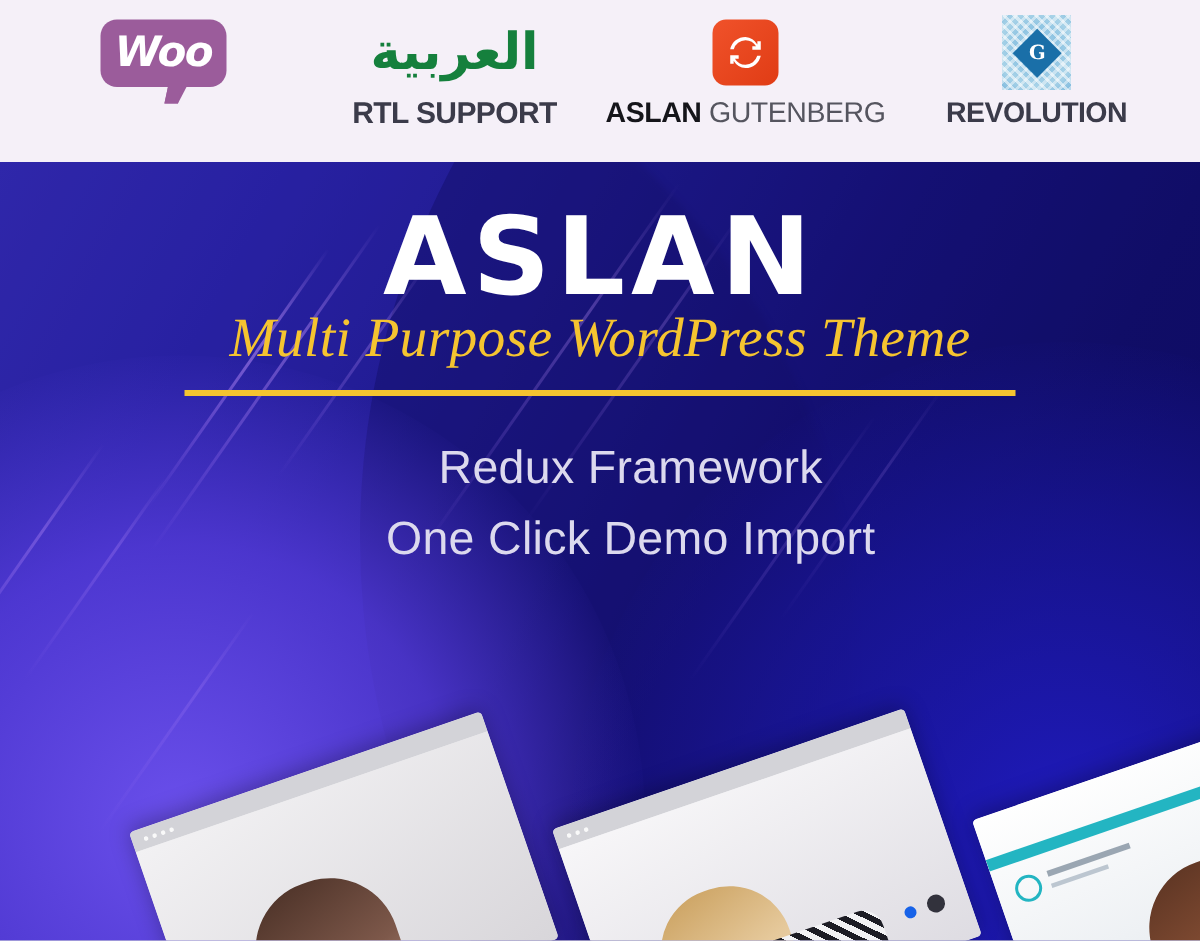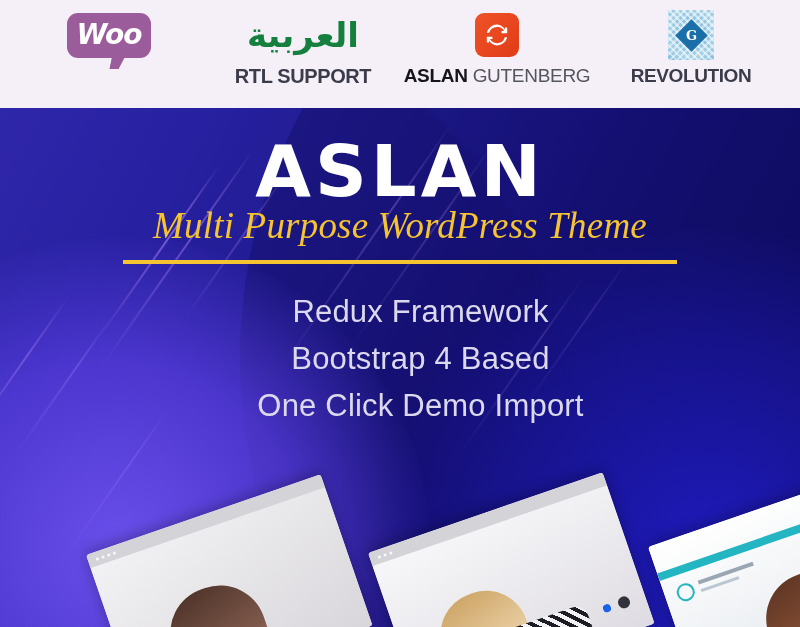--- a/index.html
+++ b/index.html
@@ -430,21 +430,20 @@
     <div class="hero-copy">
 
       <h1 class="hero-title">ASLAN</h1>
 
       <div class="hero-subtitle">Multi Purpose WordPress Theme</div>
 
       <div class="hero-rule"></div>
 
       <div class="hero-features">
         <div class="hero-feature">Redux Framework</div>
-        <div class="hero-feature">Bootstrap 4 Based</div>
         <div class="hero-feature">One Click Demo Import</div>
       </div>
 
     </div>
 
     <div class="mockups">
 
       <div class="mockup mockup-1">
         <div class="mk-topbar">
           <i></i>

